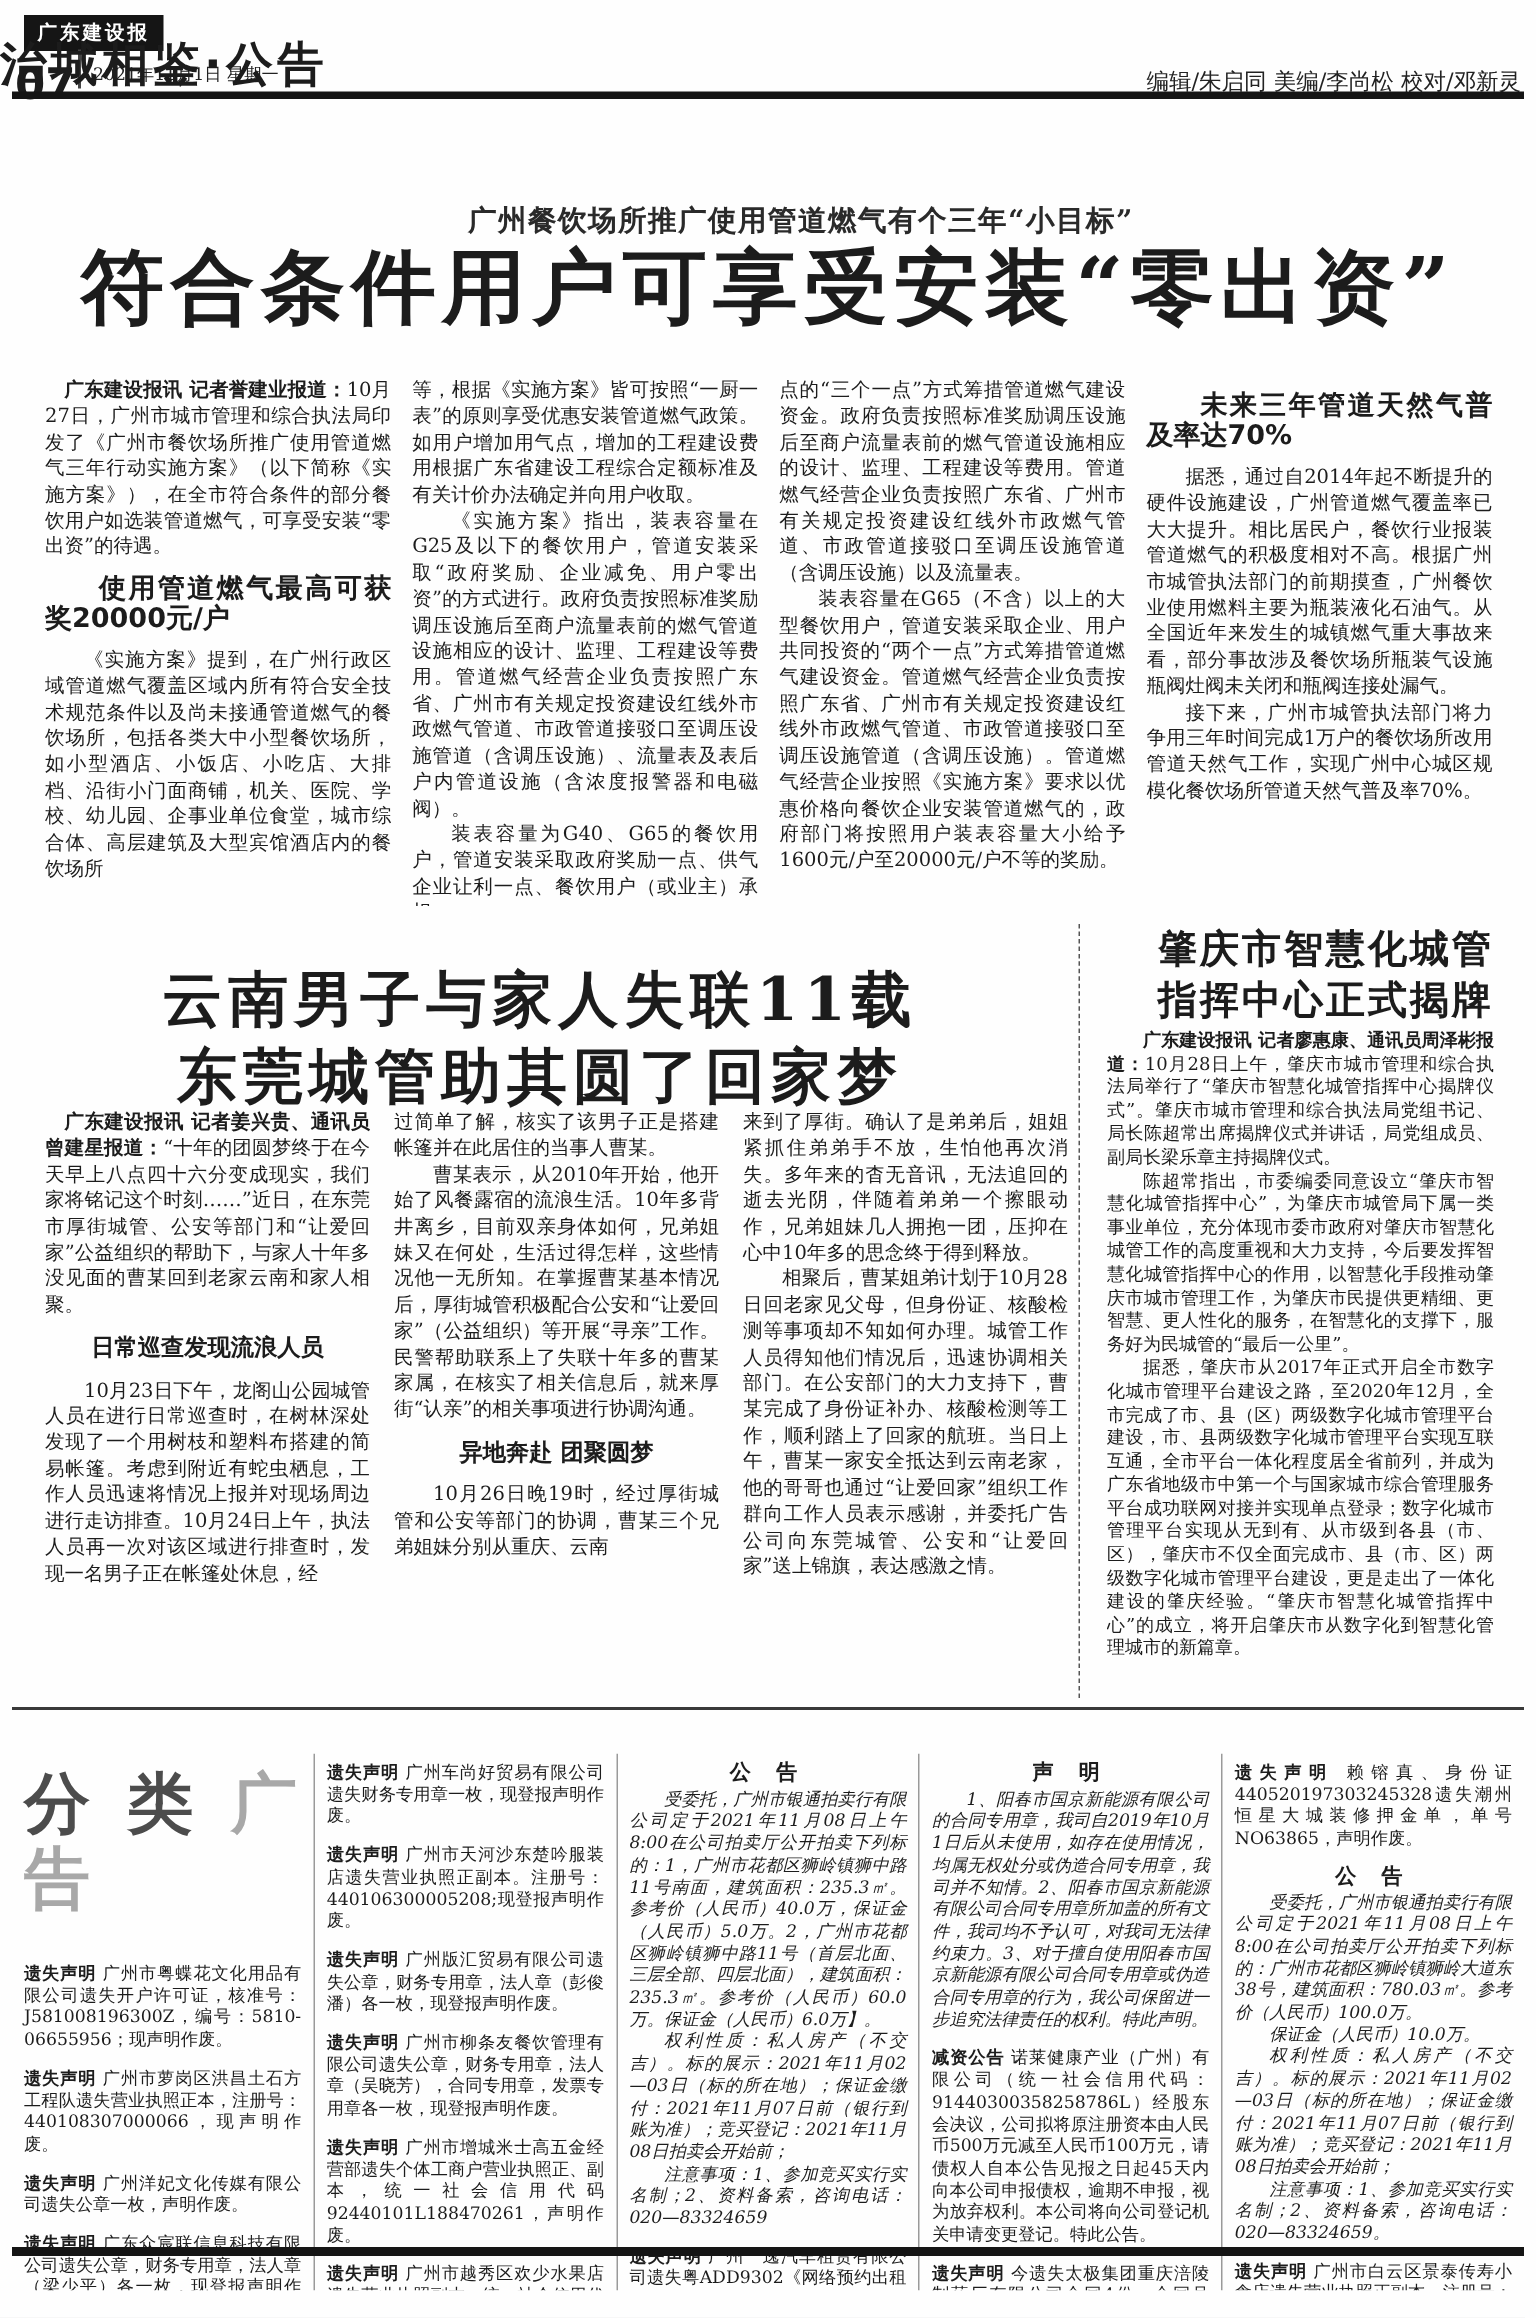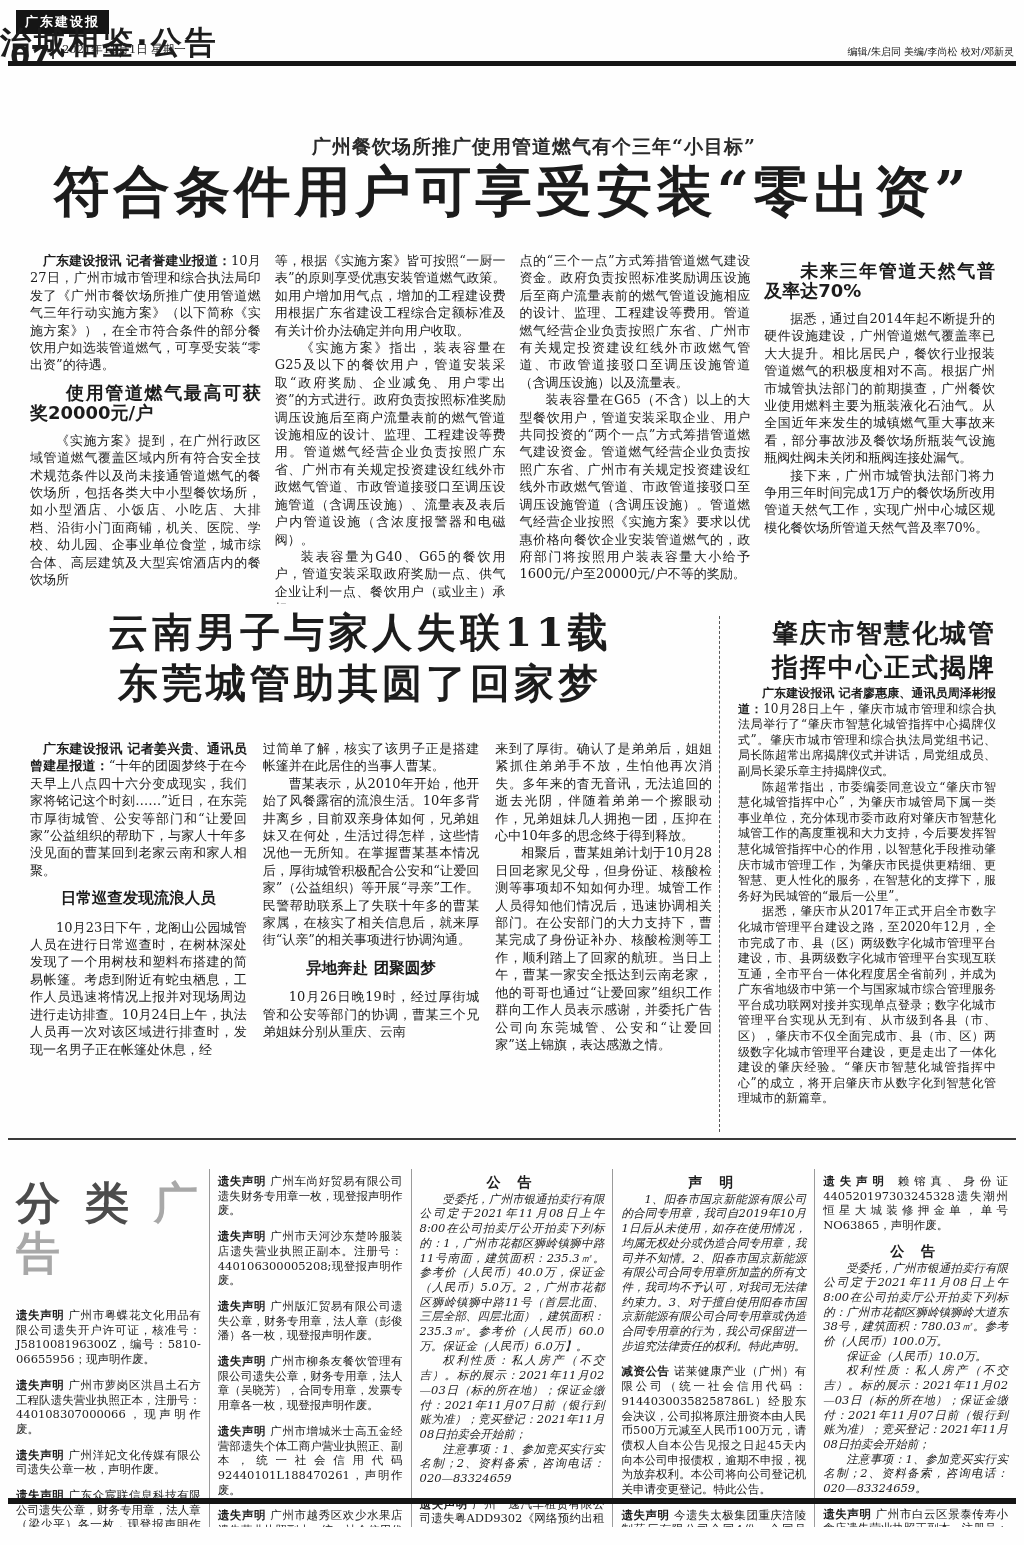--- a/index.html
+++ b/index.html
@@ -8,39 +8,39 @@
   
   .paper-logo{position:absolute;left:16px;top:10px;background:#151515;color:#fff;
               font-family:"DejaVu Sans","Liberation Sans",sans-serif;font-weight:bold;
               font-size:13px;padding:3px 9px;letter-spacing:2px;}
   .page-num{position:absolute;left:10px;top:39px;font-size:29px;font-weight:900;
             font-family:"DejaVu Sans","Liberation Sans",sans-serif;}
   .mast-pipe{position:absolute;left:52px;top:33px;width:2px;height:26px;background:#444;}
   .mast-date{position:absolute;left:62px;top:42px;font-size:11.5px;color:#222;}
   .section-title{position:absolute;left:0;right:0;top:22px;text-align:left;font-size:31px;
                  font-weight:900;letter-spacing:3px;font-family:"DejaVu Sans","Liberation Sans",sans-serif;}
-  .staff{position:absolute;right:10px;top:45px;font-size:10px;color:#222;}
+  .staff{position:absolute;right:10px;top:45px;font-size:15px;color:#222;}
   .mast-rule{position:absolute;left:8px;right:8px;top:61px;height:5px;background:#151515;}
   
   .kicker{position:absolute;left:0;right:0;top:134px;text-align:center;font-size:19px;
           color:#2a2a2a;letter-spacing:1px;font-weight:bold;padding-left:44px;}
   .headline{position:absolute;left:0;right:0;top:156px;text-align:center;font-size:54px;
             font-weight:900;letter-spacing:4px;transform:scaleX(1.04);}
   .lead-cols{position:absolute;left:30px;top:252px;width:965px;height:352px;display:flex;
              gap:14px;overflow:hidden;}
   .col{flex:1;font-size:13px;line-height:17.4px;text-align:justify;}
   .col p{margin:0;text-indent:2em;}
   p.byline-p{text-indent:1em;}
   .bold-lead{font-weight:bold;font-family:"DejaVu Sans","Liberation Sans",sans-serif;}
   .subhead-ind{font-weight:bold;font-size:18px;line-height:20px;margin:9px 0 !important;
                font-family:"DejaVu Sans","Liberation Sans",sans-serif;}
   .subhead-center{font-weight:bold;font-size:15.5px;text-align:center;text-indent:0 !important;
                   margin:11px 0 !important;font-family:"DejaVu Sans","Liberation Sans",sans-serif;}
   
-  .reunion-headline{position:absolute;left:30px;top:606px;width:660px;text-align:center;
+  .reunion-headline{position:absolute;left:30px;top:641px;width:660px;text-align:center;
                     font-size:40px;font-weight:900;line-height:51px;letter-spacing:4px;}
   .reunion-cols{position:absolute;left:30px;top:740px;width:682px;height:396px;display:flex;
                 gap:16px;overflow:hidden;}
   .v-dash{position:absolute;left:719px;top:616px;height:516px;width:0;border-left:1px dashed #555;}
   
   .zq{position:absolute;left:738px;top:616px;width:258px;height:518px;overflow:hidden;}
   .zq-title{text-align:right;font-size:26px;font-weight:900;line-height:34px;
             letter-spacing:2px;margin-bottom:2px;}
   .zq-body{font-size:12px;line-height:15.6px;text-align:justify;}
   .zq-body p{margin:0;text-indent:2em;}

